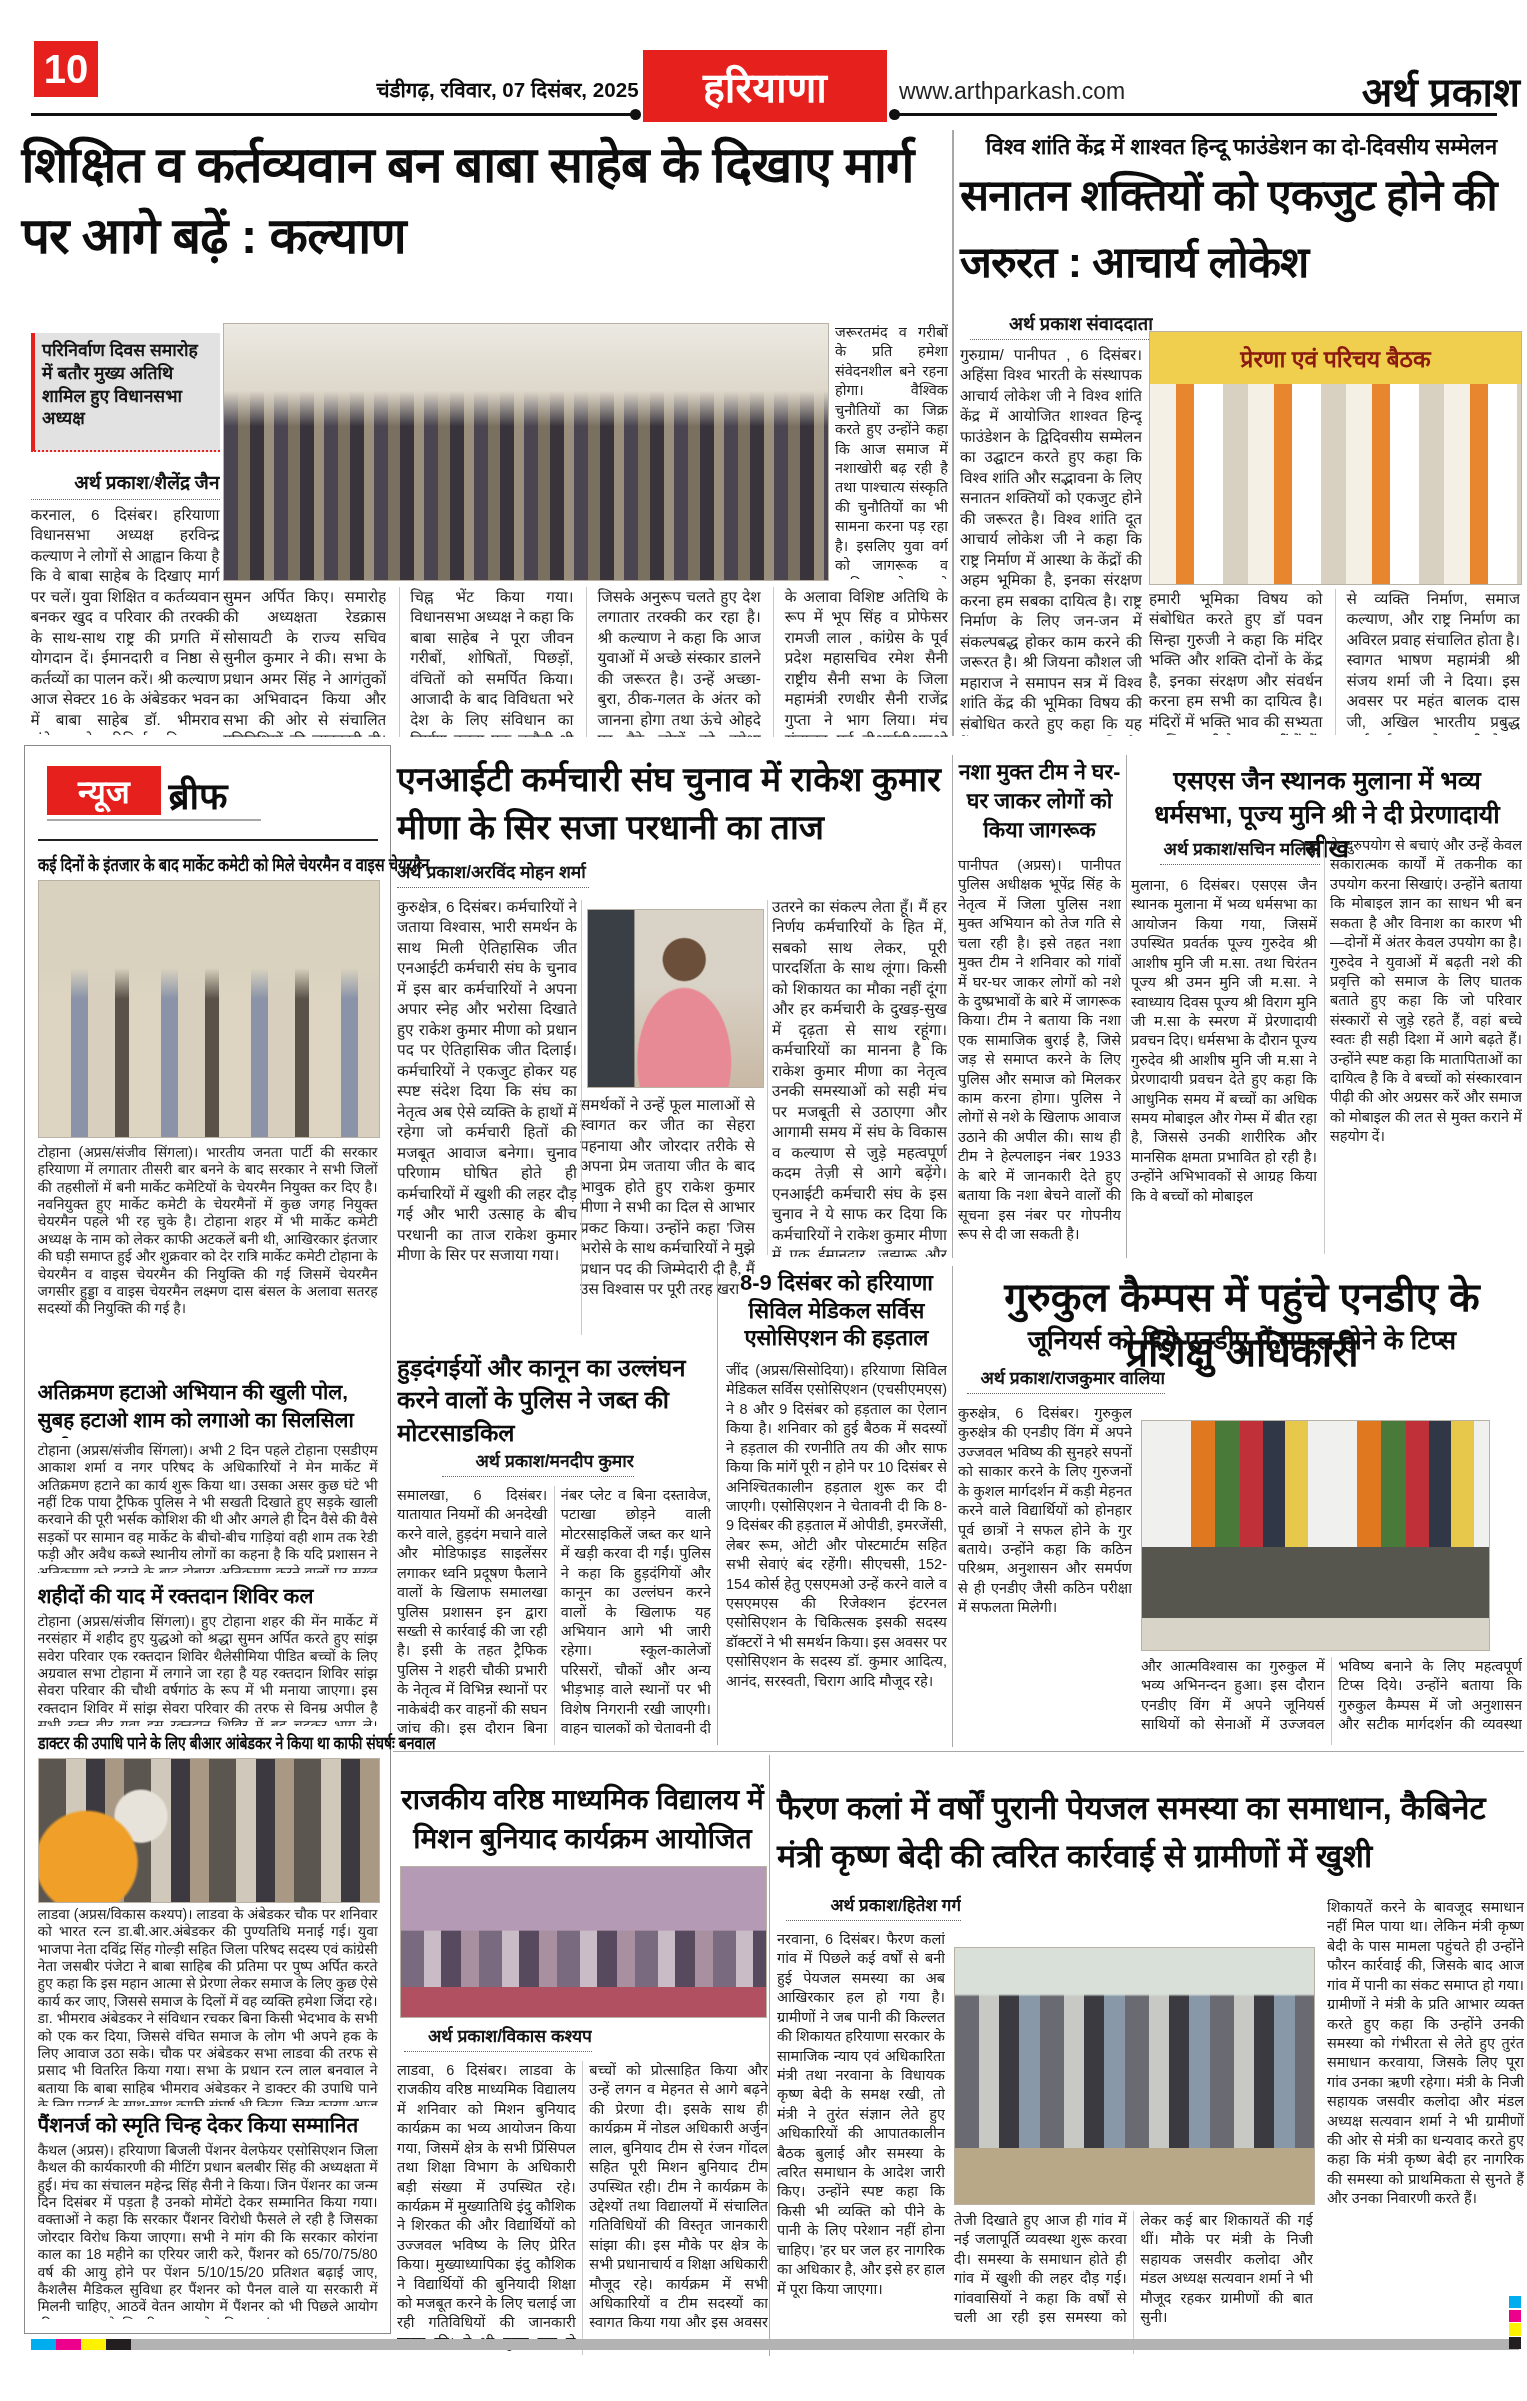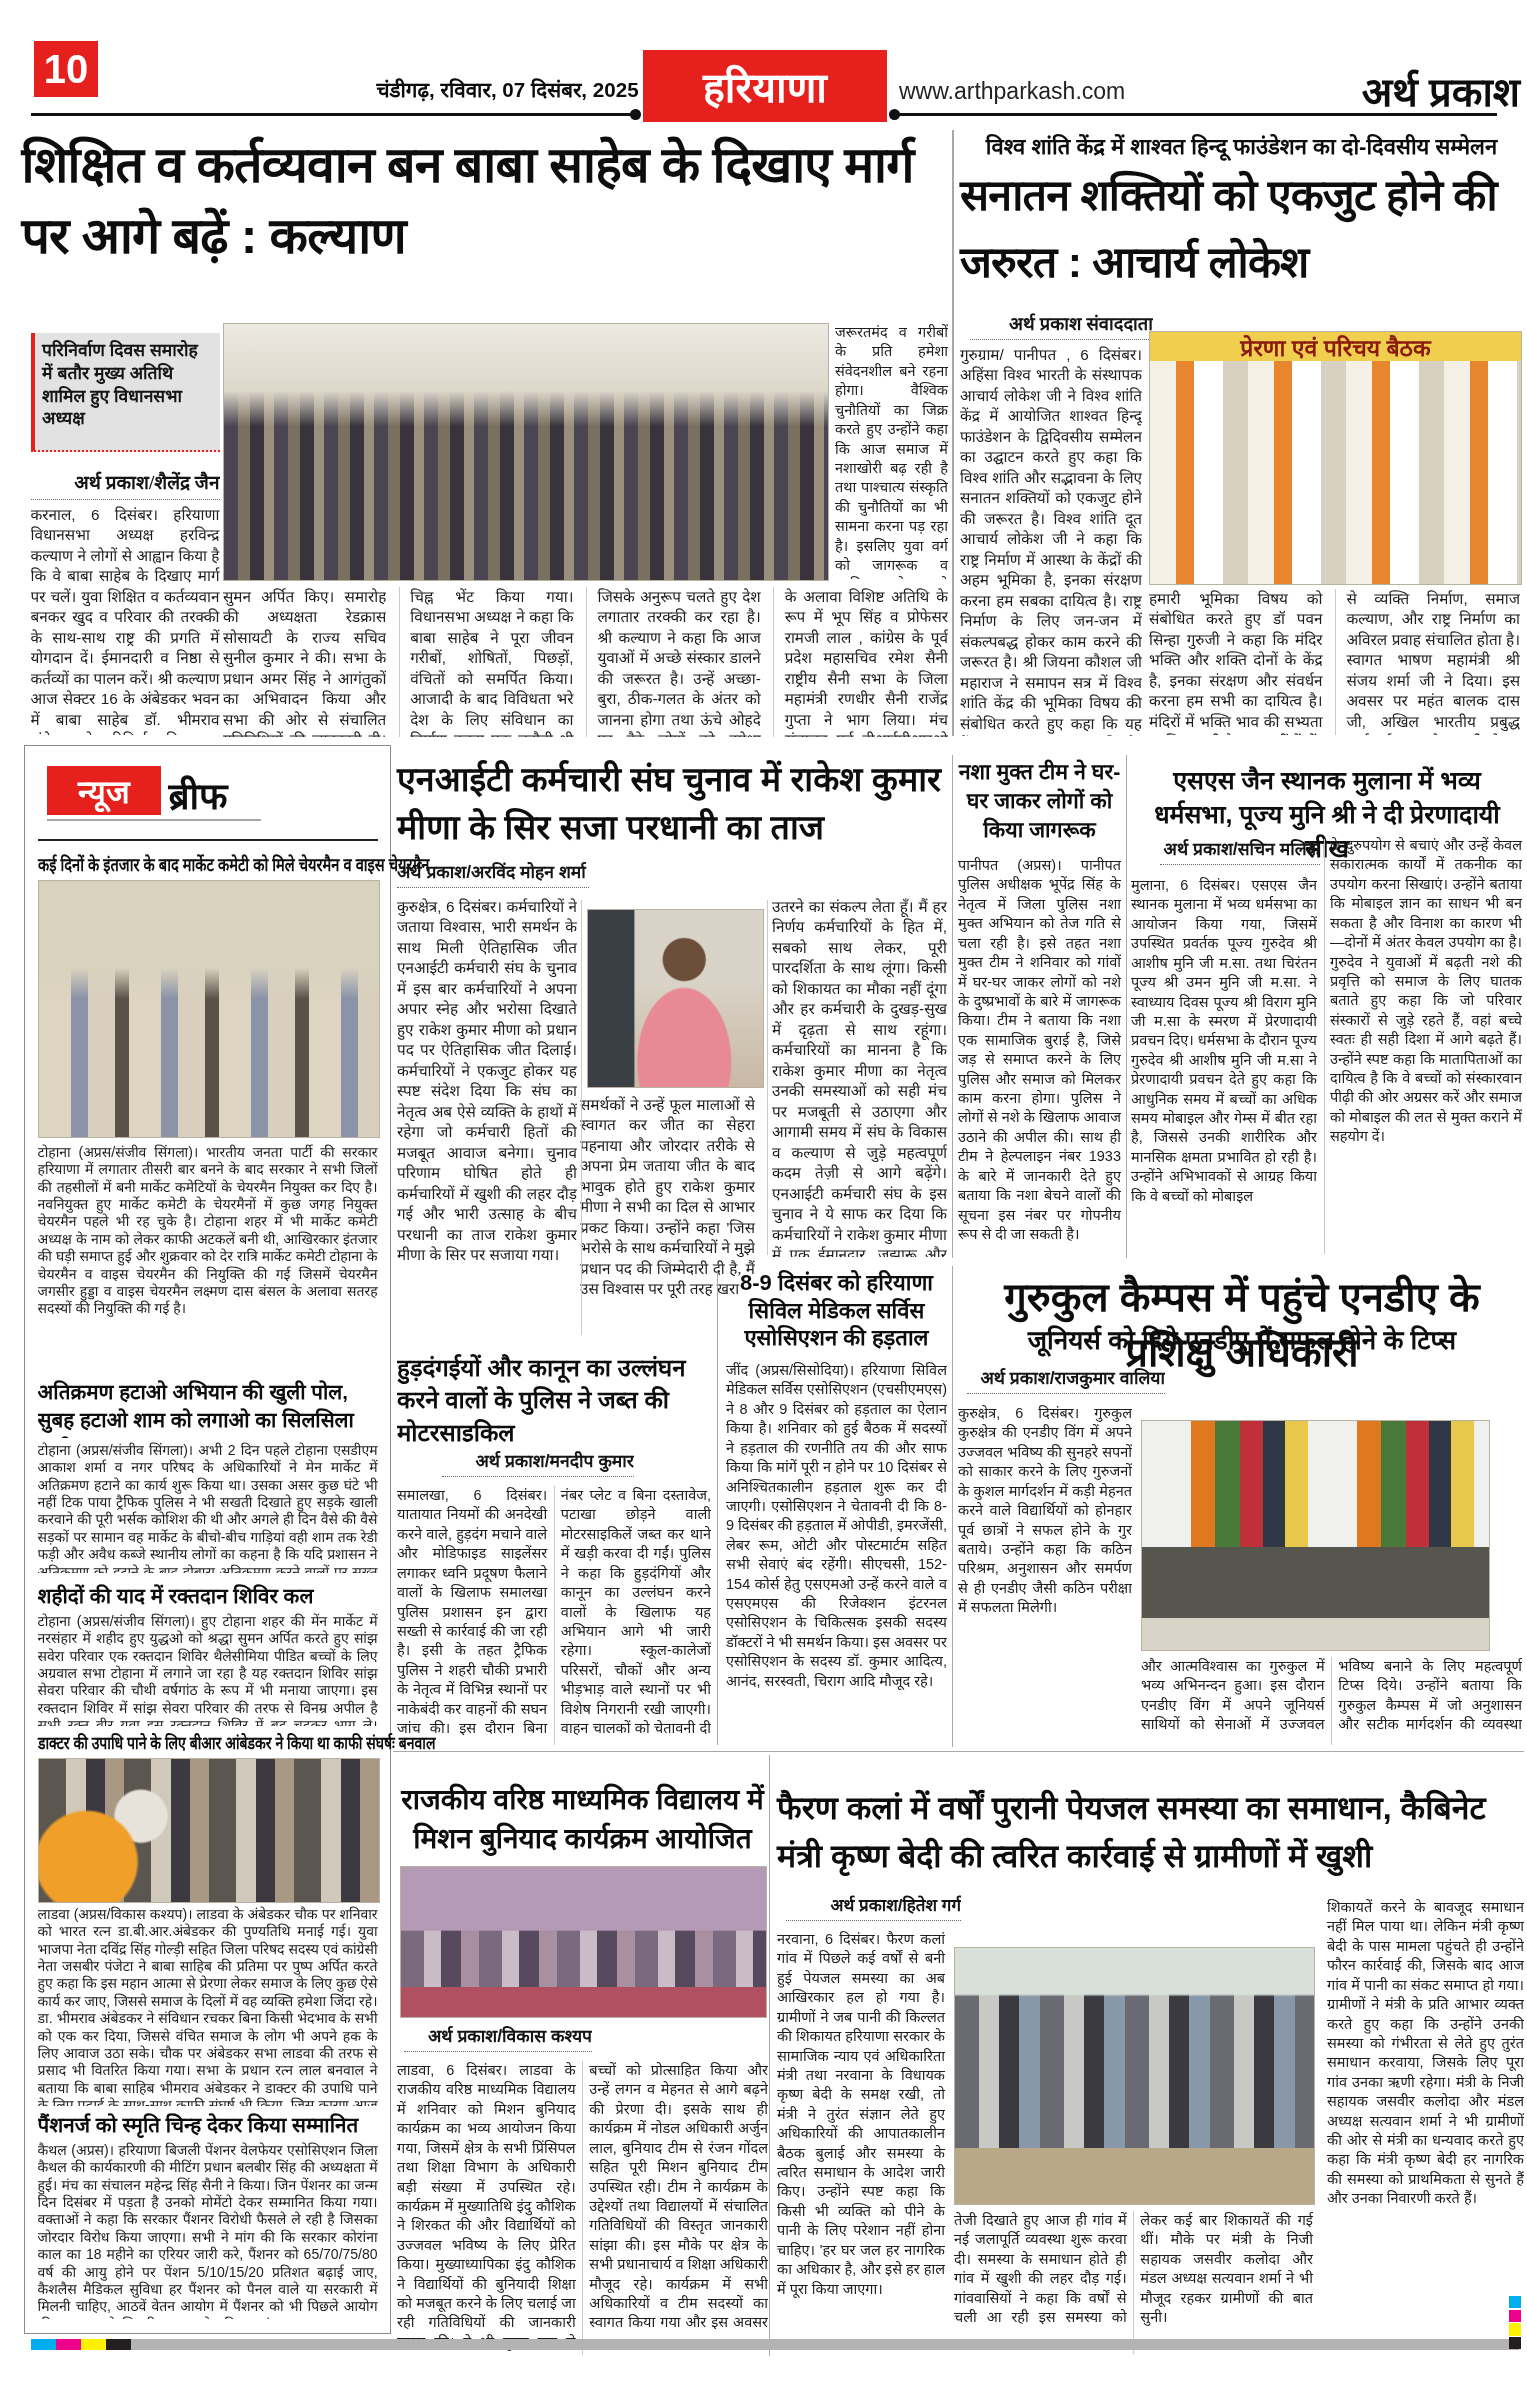--- a/index.html
+++ b/index.html
@@ -11,21 +11,21 @@
   .body-txt{font-size:15.3px;line-height:1.34;text-align:justify;overflow:hidden;color:#1c1c1c;}
   .brief-txt{font-size:14px;line-height:1.24;text-align:justify;overflow:hidden;color:#1c1c1c;}
   .byline{font-weight:bold;text-align:right;border-bottom:1.5px dotted #666;padding-bottom:3.8px;
           font-size:18.3px;overflow:hidden;white-space:nowrap;}
   .redbox{background:#e5201d;color:#fff;display:flex;align-items:center;justify-content:center;}
   .ph{position:absolute;overflow:hidden;border:0.8px solid #b9b2a4;}
   .divider{position:absolute;background:#a8a8a8;}
   .dot{position:absolute;width:10.7px;height:10.7px;border-radius:50%;background:#111;}
   .squeeze{transform:scaleX(.80);transform-origin:0 50%;white-space:nowrap;width:125%;}
   .two-col{column-count:2;column-gap:13.7px;column-rule:0.8px solid #c9c9c9;}
-  .banner{position:absolute;left:0;top:0;right:0;height:29px;background:#f0cf4e;color:#8b1a10;
+  .banner{position:absolute;left:0;top:0;right:0;height:52px;background:#f0cf4e;color:#8b1a10;
           font-weight:bold;font-size:23px;display:flex;align-items:center;justify-content:center;}
   .brief-box{position:absolute;left:24.4px;top:745px;width:365px;height:1587px;border:1.5px solid #8a8a8a;}
 </style>
 </head>
 <body>
 
 <div id="page">
 
   <div class="abs redbox" style="left:34px;top:41px;width:64px;height:56px;font-size:40px;font-weight:bold;">
     <span>10</span>

